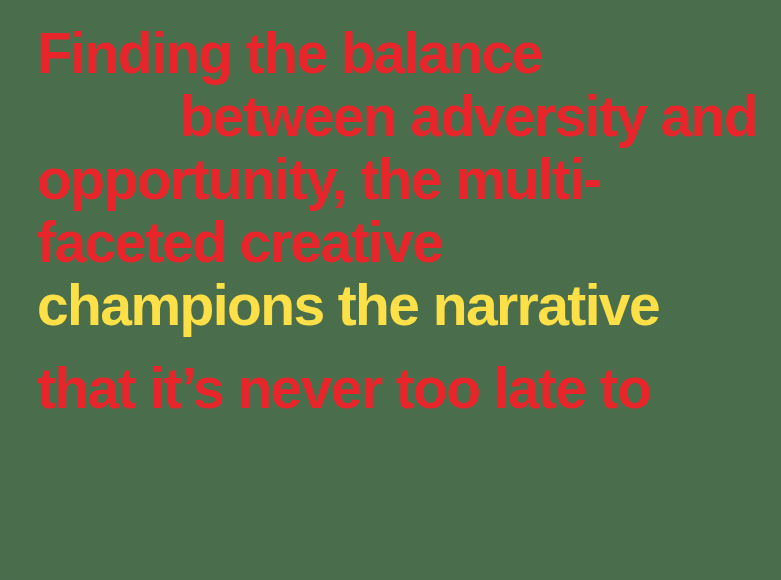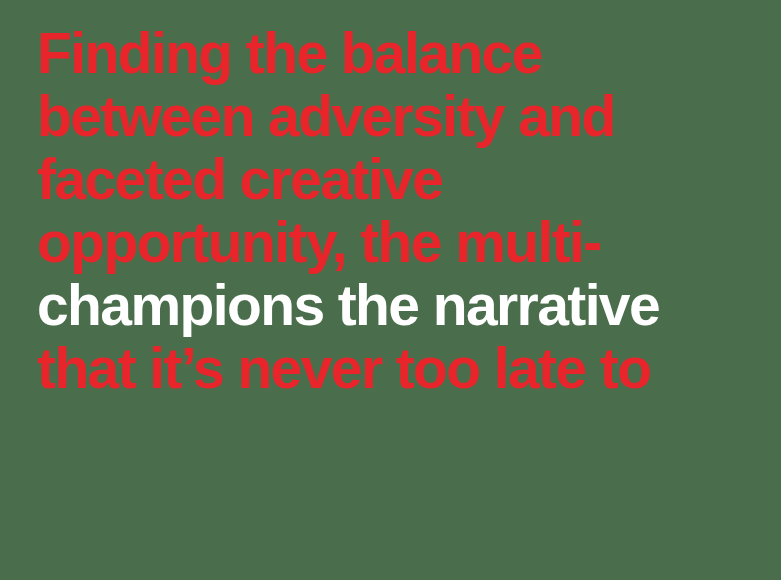--- a/index.html
+++ b/index.html
@@ -45,20 +45,20 @@
     -webkit-font-smoothing: antialiased;
   }
 </style>
 </head>
 <body style="background: rgb(74, 110, 76);">
 
 <div id="quote-card" style="background: rgb(74, 110, 76);">
 
   <div id="quote-block">
     <span class="quote-line" style="color: rgb(232, 37, 43);">Finding the balance</span>
-    <span class="quote-line" style="color: rgb(232, 37, 43);">between adversity and</span>
+    <span class="quote-line" style="color: rgb(232, 37, 43); text-align: right;">between adversity and</span>
+    <span class="quote-line" style="color: rgb(232, 37, 43);">opportunity, the multi-</span>
     <span class="quote-line" style="color: rgb(232, 37, 43);">faceted creative</span>
-    <span class="quote-line" style="color: rgb(232, 37, 43);">opportunity, the multi-</span>
-    <span class="quote-line" style="color: #ffffff;">champions the narrative</span>
-    <span class="quote-line" style="color: rgb(232, 37, 43);">that it’s never too late to</span>
+    <span class="quote-line" style="color: #fde047;">champions the narrative</span>
+    <span class="quote-line" style="color: rgb(232, 37, 43); margin-top: 20px;">that it’s never too late to</span>
   </div>
 
 </div>
 
 </body></html>

